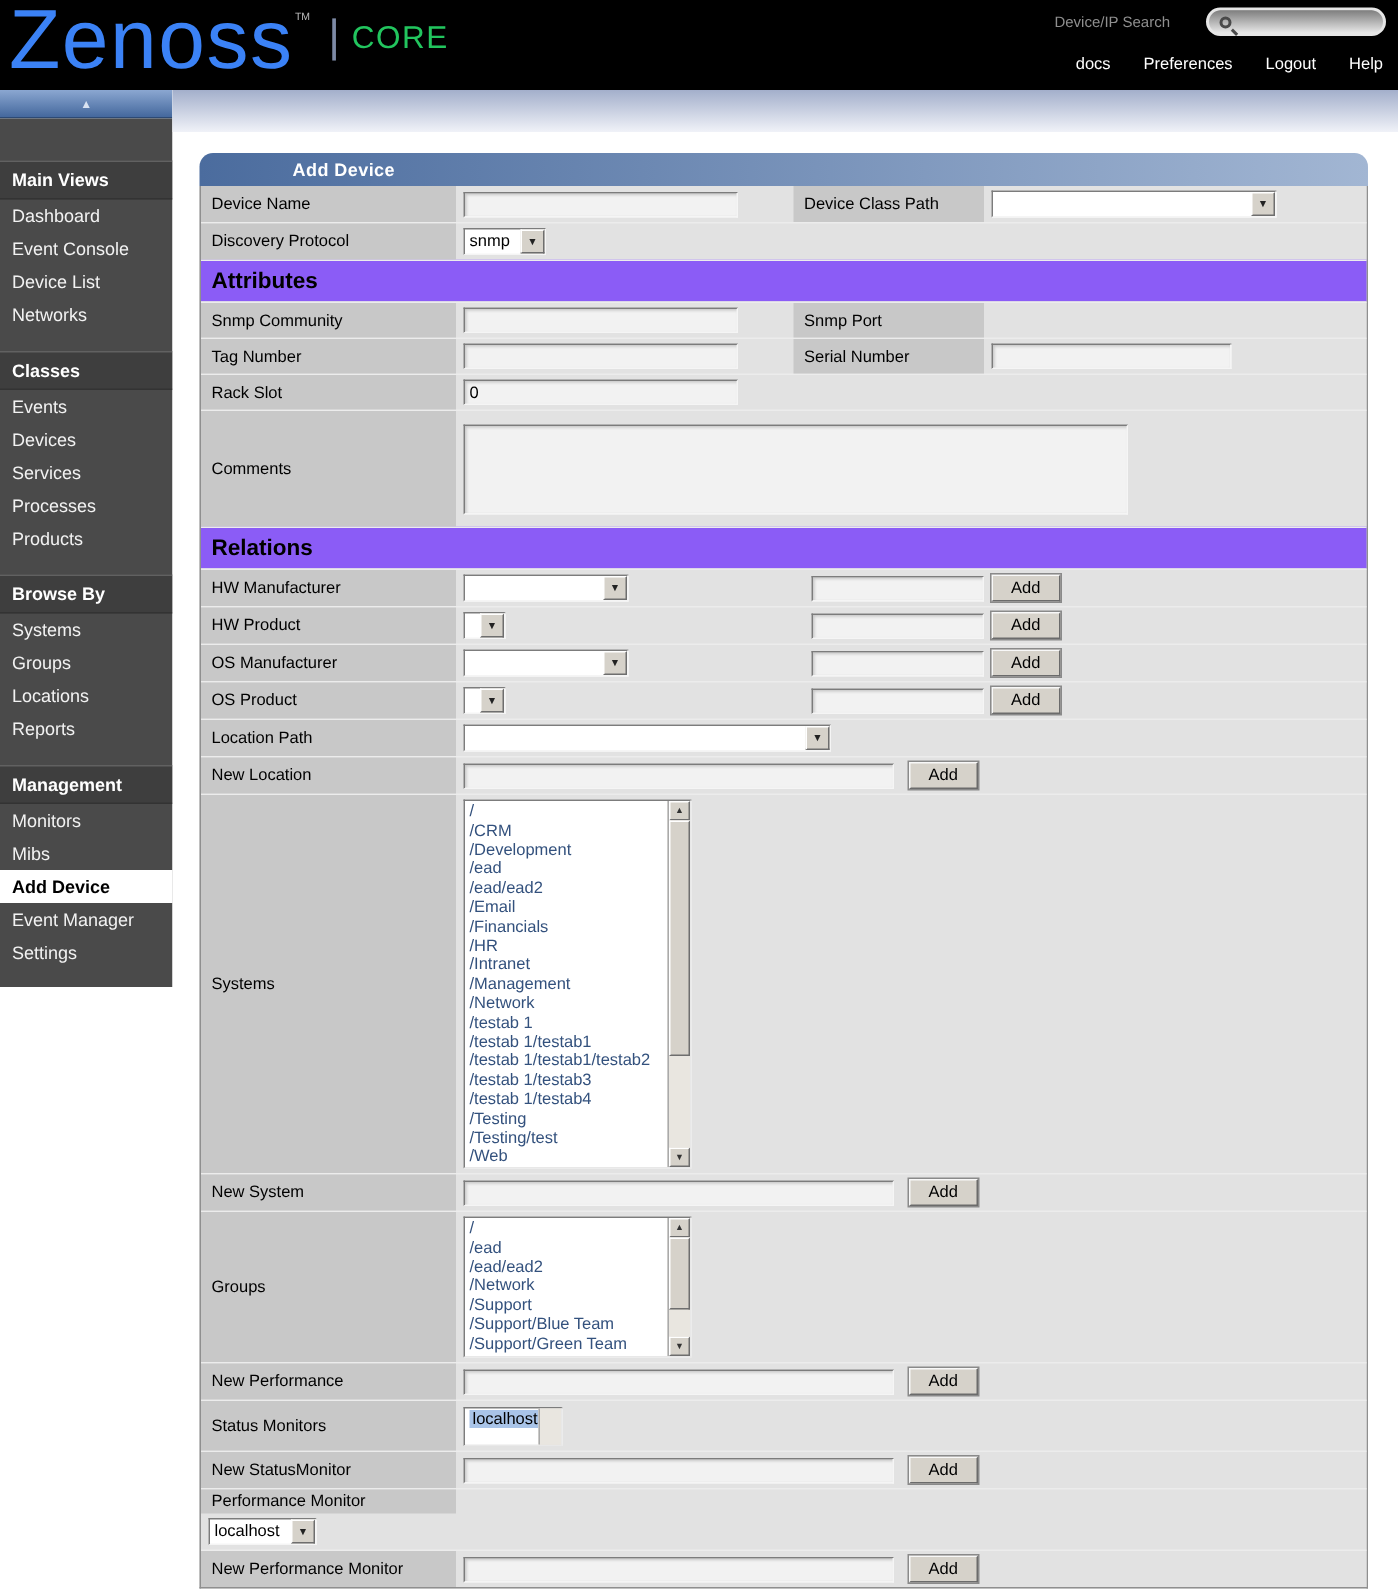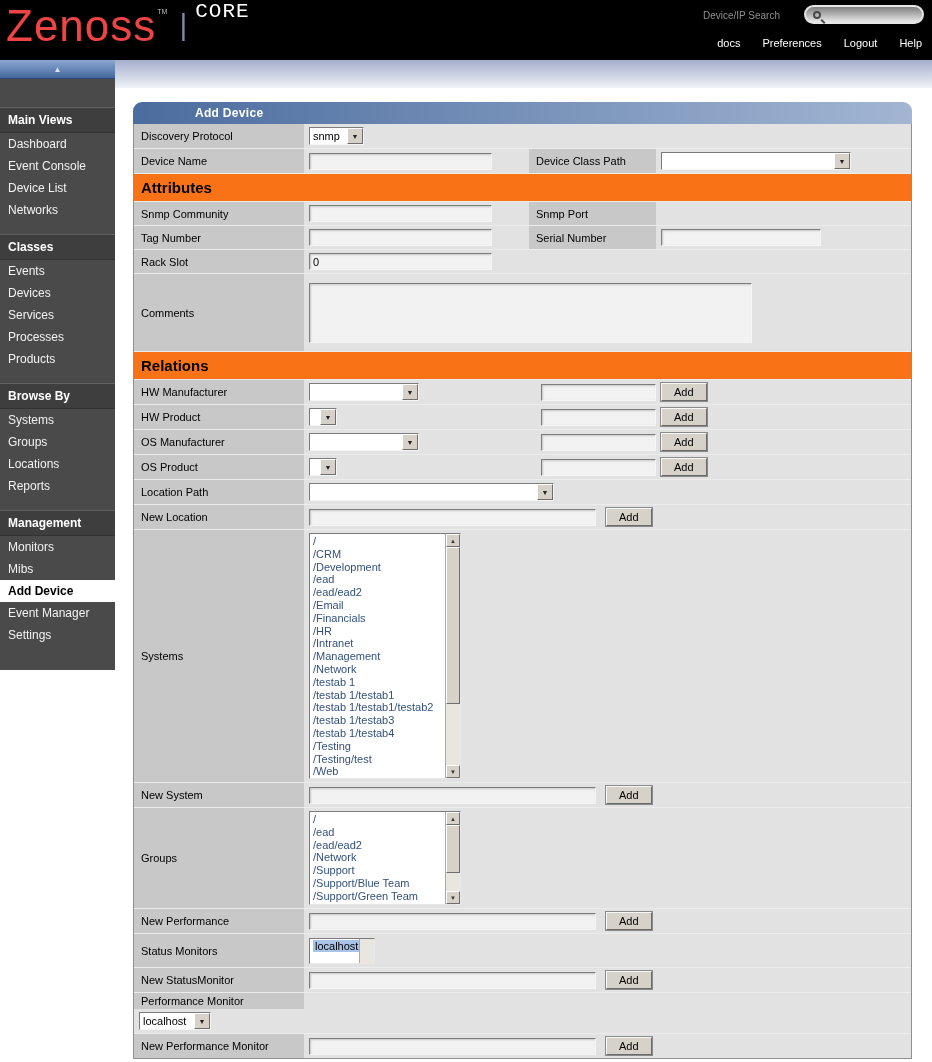--- a/index.html
+++ b/index.html
@@ -5,24 +5,24 @@
   * { margin:0; padding:0; box-sizing:border-box; }
   html,body { background:#fff; }
   body {
     width:932px; height:1062px; position:relative; overflow:hidden;
     font-family:"Liberation Sans", sans-serif; font-size:11px; color:#000;
   }
 
   
   .topbar { height:60px; background:#000; position:relative; }
   .logo { position:absolute; left:6px; top:0; display:flex; align-items:flex-start; }
-  .logo-name { font-size:44px; line-height:52px; color:#ef4444; letter-spacing:1px; }
+  .logo-name { font-size:56px; line-height:52px; color:#3b82f6; letter-spacing:1px; }
   .logo-tm { font-size:7px; color:#bbb; margin-top:8px; margin-left:1px; }
   .logo-sep { font-size:30px; color:#7d8aa6; margin:8px 8px 0 12px; font-weight:100; }
-  .logo-product { font-size:21px; color:#ffffff; letter-spacing:1px;font-family:Liberation Mono, monospace; }
+  .logo-product { font-size:21px; color:#22c55e; margin-top:14px; letter-spacing:1px; }
   .search-label { position:absolute; right:152px; top:10px; color:#8f8f8f; font-size:10px; }
   .search-box {
     position:absolute; right:8px; top:5px; width:120px; height:19px;
     border:2px solid #e6e6e6; border-radius:11px;
     background:linear-gradient(#7f7f7f,#e8e8e8);
     display:flex; align-items:center; padding-left:7px;
   }
   .search-icon { width:8px; height:8px; border:2px solid #4a4a4a; border-radius:50%; position:relative; }
   .search-icon::after { content:""; position:absolute; width:2px; height:5px; background:#4a4a4a;
     transform:rotate(-45deg); left:7px; top:6px; }
@@ -30,21 +30,21 @@
   .topnav span { color:#fff; font-size:11px; cursor:pointer; }
 
   
   .sidebar { position:absolute; left:0; top:60px; width:115px; }
   .collapse-btn {
     height:19px; background:linear-gradient(#8ba7d1,#44689d);
     border-bottom:1px solid #2d4a74;
     display:flex; align-items:center; justify-content:center;
     color:#d9e3f2; font-size:8px; cursor:pointer;
   }
-  .side-body { background:#4a4a4a; padding-top:28px; padding-bottom:24px; }
+  .side-body { background:#4a4a4a; padding-top:28px; padding-bottom:12px; }
   .side-section-title {
     background:#3e3e3e; border-top:1px solid #616161; border-bottom:1px solid #333;
     color:#fff; font-weight:bold; font-size:12px; padding:5px 8px; margin-top:13px;
   }
   .side-section-title.first { margin-top:0; }
   .side-item { color:#f2f2f2; font-size:12px; padding:4px 8px; cursor:pointer; }
   .side-item.active { background:#fff; color:#000; font-weight:bold; }
 
   
   .main { position:absolute; left:115px; top:60px; width:817px; height:1002px; background:#fff; }
@@ -64,21 +64,21 @@
   .flabel {
     width:170px; background:#c8c8c8; display:flex; align-items:center;
     padding:2px 7px; font-size:11px; flex-shrink:0;
   }
   .flabel.lbl2 { width:127px; }
   .ffield { display:flex; align-items:center; padding:3px 5px; }
   .fz1 { width:225px; flex-shrink:0; }
   .fzrest { flex:1; }
   .rel-zone { width:232px; flex-shrink:0; display:flex; align-items:center; }
   .fsection {
-    background:#f97316; font-size:15px; font-weight:bold; padding:5px 7px;
+    background:#8b5cf6; font-size:15px; font-weight:bold; padding:5px 7px;
     border-top:1px solid #ececec; min-height:26px;
   }
 
   
   .tfield {
     height:17px; font-size:11px; font-family:inherit; color:#000; padding:0 3px;
     background:#f2f2f2;
     border:1px solid #7c7c7c; border-bottom-color:#f5f5f5; border-right-color:#f5f5f5;
     box-shadow:inset 1px 1px 2px rgba(0,0,0,.18);
   }
@@ -181,38 +181,38 @@
 </div>
 
 <div class="main">
   <div class="main-strip"></div>
 
   <div class="panel">
     <div class="panel-title">Add Device</div>
     <div class="panel-body">
 
       <div class="frow">
-        <div class="flabel">Discovery Protocol</div>
-        <div class="ffield fzrest">
-          <div class="select w55">
-            <span class="select-value">snmp</span>
-            <span class="select-arrow">▼</span>
-          </div>
-        </div>
-      </div>
-
-      <div class="frow">
         <div class="flabel">Device Name</div>
         <div class="ffield fz1">
           <input class="tfield w183" value="" style="">
         </div>
         <div class="flabel lbl2">Device Class Path</div>
         <div class="ffield fzrest">
           <div class="select w190">
             <span class="select-value"></span>
+            <span class="select-arrow">▼</span>
+          </div>
+        </div>
+      </div>
+
+      <div class="frow">
+        <div class="flabel">Discovery Protocol</div>
+        <div class="ffield fzrest">
+          <div class="select w55">
+            <span class="select-value">snmp</span>
             <span class="select-arrow">▼</span>
           </div>
         </div>
       </div>
 
       <div class="fsection">Attributes</div>
 
       <div class="frow">
         <div class="flabel">Snmp Community</div>
         <div class="ffield fz1">

